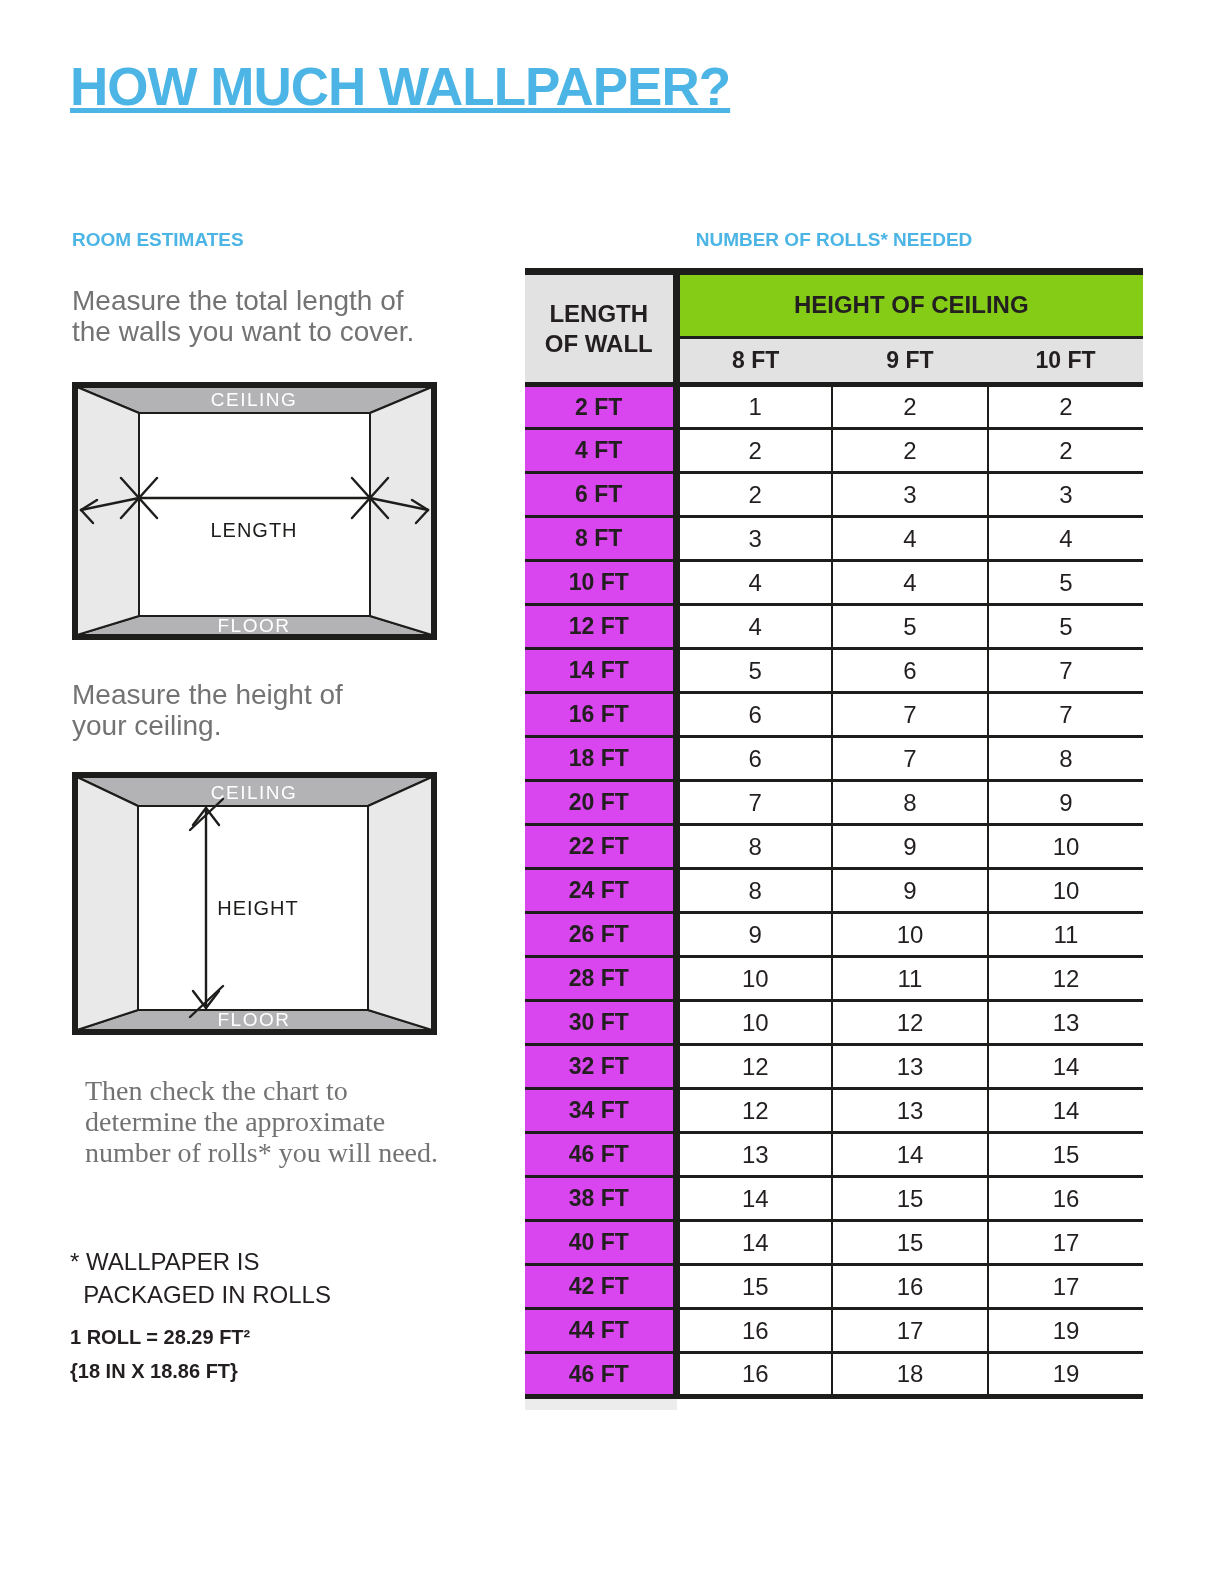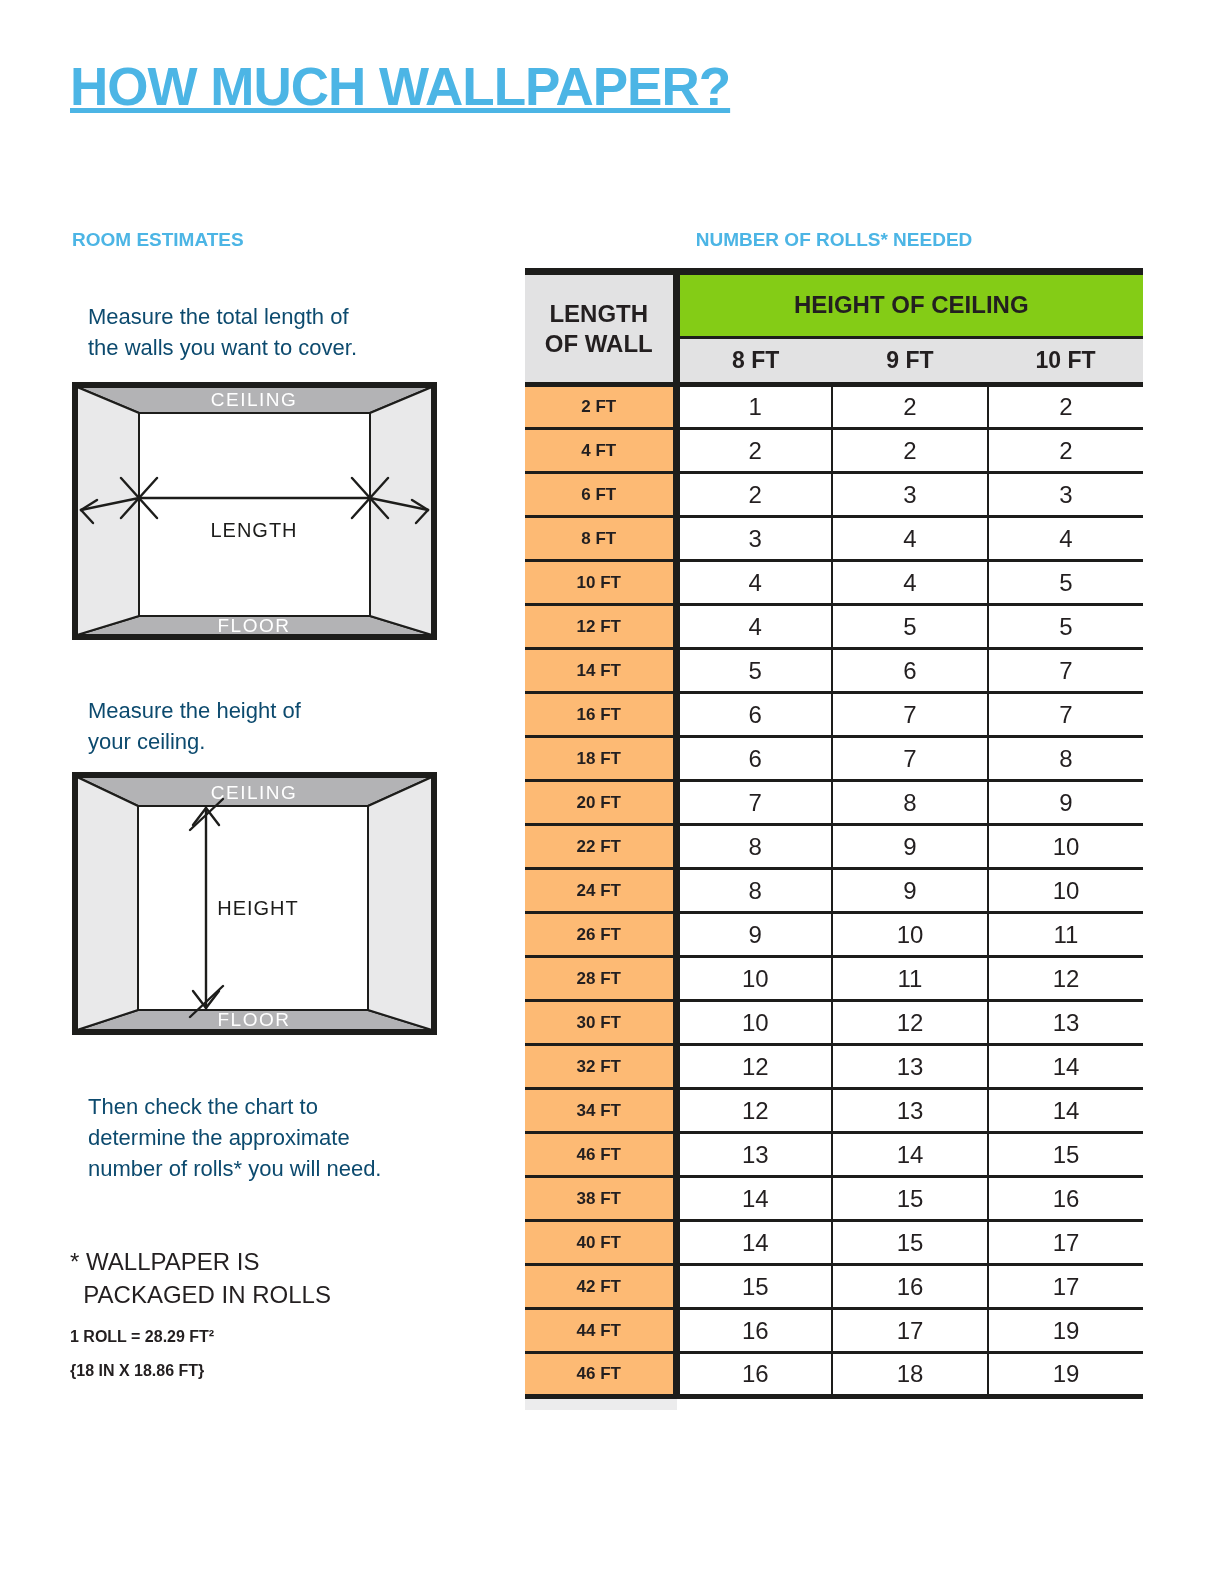--- a/index.html
+++ b/index.html
@@ -16,34 +16,34 @@
     text-decoration:underline;
   }
   .section-heading{
     position:absolute;margin:0;font-size:19px;line-height:26px;
     font-weight:bold;color:#4cb5e5;letter-spacing:0px;
   }
   .heading-left{left:72px;top:227px;}
   .heading-right{left:525px;top:227px;width:618px;text-align:center;}
 
   .para{
-    position:absolute;margin:16px;font-size:22px;line-height:31px;
-    white-space:pre-line;color:#0c4a6e;
+    position:absolute;margin:0;font-size:28px;line-height:31px;
+    white-space:pre-line;color:#737373;
   }
   .para1{left:72px;top:285px;}
   .para2{left:72px;top:679px;}
-  .para3{left:72px;top:1075px;}
+  .para3{left:85px;top:1075px;font-family:Liberation Serif, serif;}
 
   .footnote{
     position:absolute;left:70px;top:1245px;margin:0;
     font-size:24px;line-height:33px;font-weight:normal;white-space:pre-wrap;
   }
   .rollinfo{
     position:absolute;left:70px;top:1320px;margin:0;
-    font-size:16px;line-height:34px;font-weight:bold;white-space:pre-line;
+    font-size:20px;line-height:34px;font-weight:bold;white-space:pre-line;
   }
 
   .diagram{position:absolute;left:72px;}
   .diagram1{top:382px;width:365px;height:258px;}
   .diagram2{top:772px;width:365px;height:263px;}
   .diagram svg{display:block;}
   .diag-band-label{font-family:"Liberation Sans",sans-serif;font-size:19px;letter-spacing:1.5px;fill:#ffffff;}
   .diag-dim-label{font-family:"Liberation Sans",sans-serif;font-size:20px;letter-spacing:1px;fill:#1d1d1b;}
 
   .tablewrap{position:absolute;left:525px;top:268px;width:618px;}
@@ -61,21 +61,21 @@
   th.spanhead{
     background:#84cc16;border-bottom:3px solid #1d1d1b;
     font-size:24px;font-weight:bold;height:64px;
   }
   tr.subhead th{
     background:#e2e2e3;border-bottom:5px solid #1d1d1b;
     font-size:23px;font-weight:bold;height:46px;
   }
   tr.body{height:44px;}
   tr.body th{
-    background:#fdba74;font-size:17px;font-weight:bold;
+    background:#d946ef;font-size:23px;font-weight:bold;
     border-right:7px solid #1d1d1b;border-bottom:3px solid #1d1d1b;
   }
   tr.body td{
     background:#ffffff;font-size:24px;font-weight:normal;
     border-bottom:3px solid #1d1d1b;
   }
   tr.body td + td{border-left:2px solid #1d1d1b;}
   .table-shadow{width:152px;height:11px;background:#ececed;}
 </style>
 </head>

